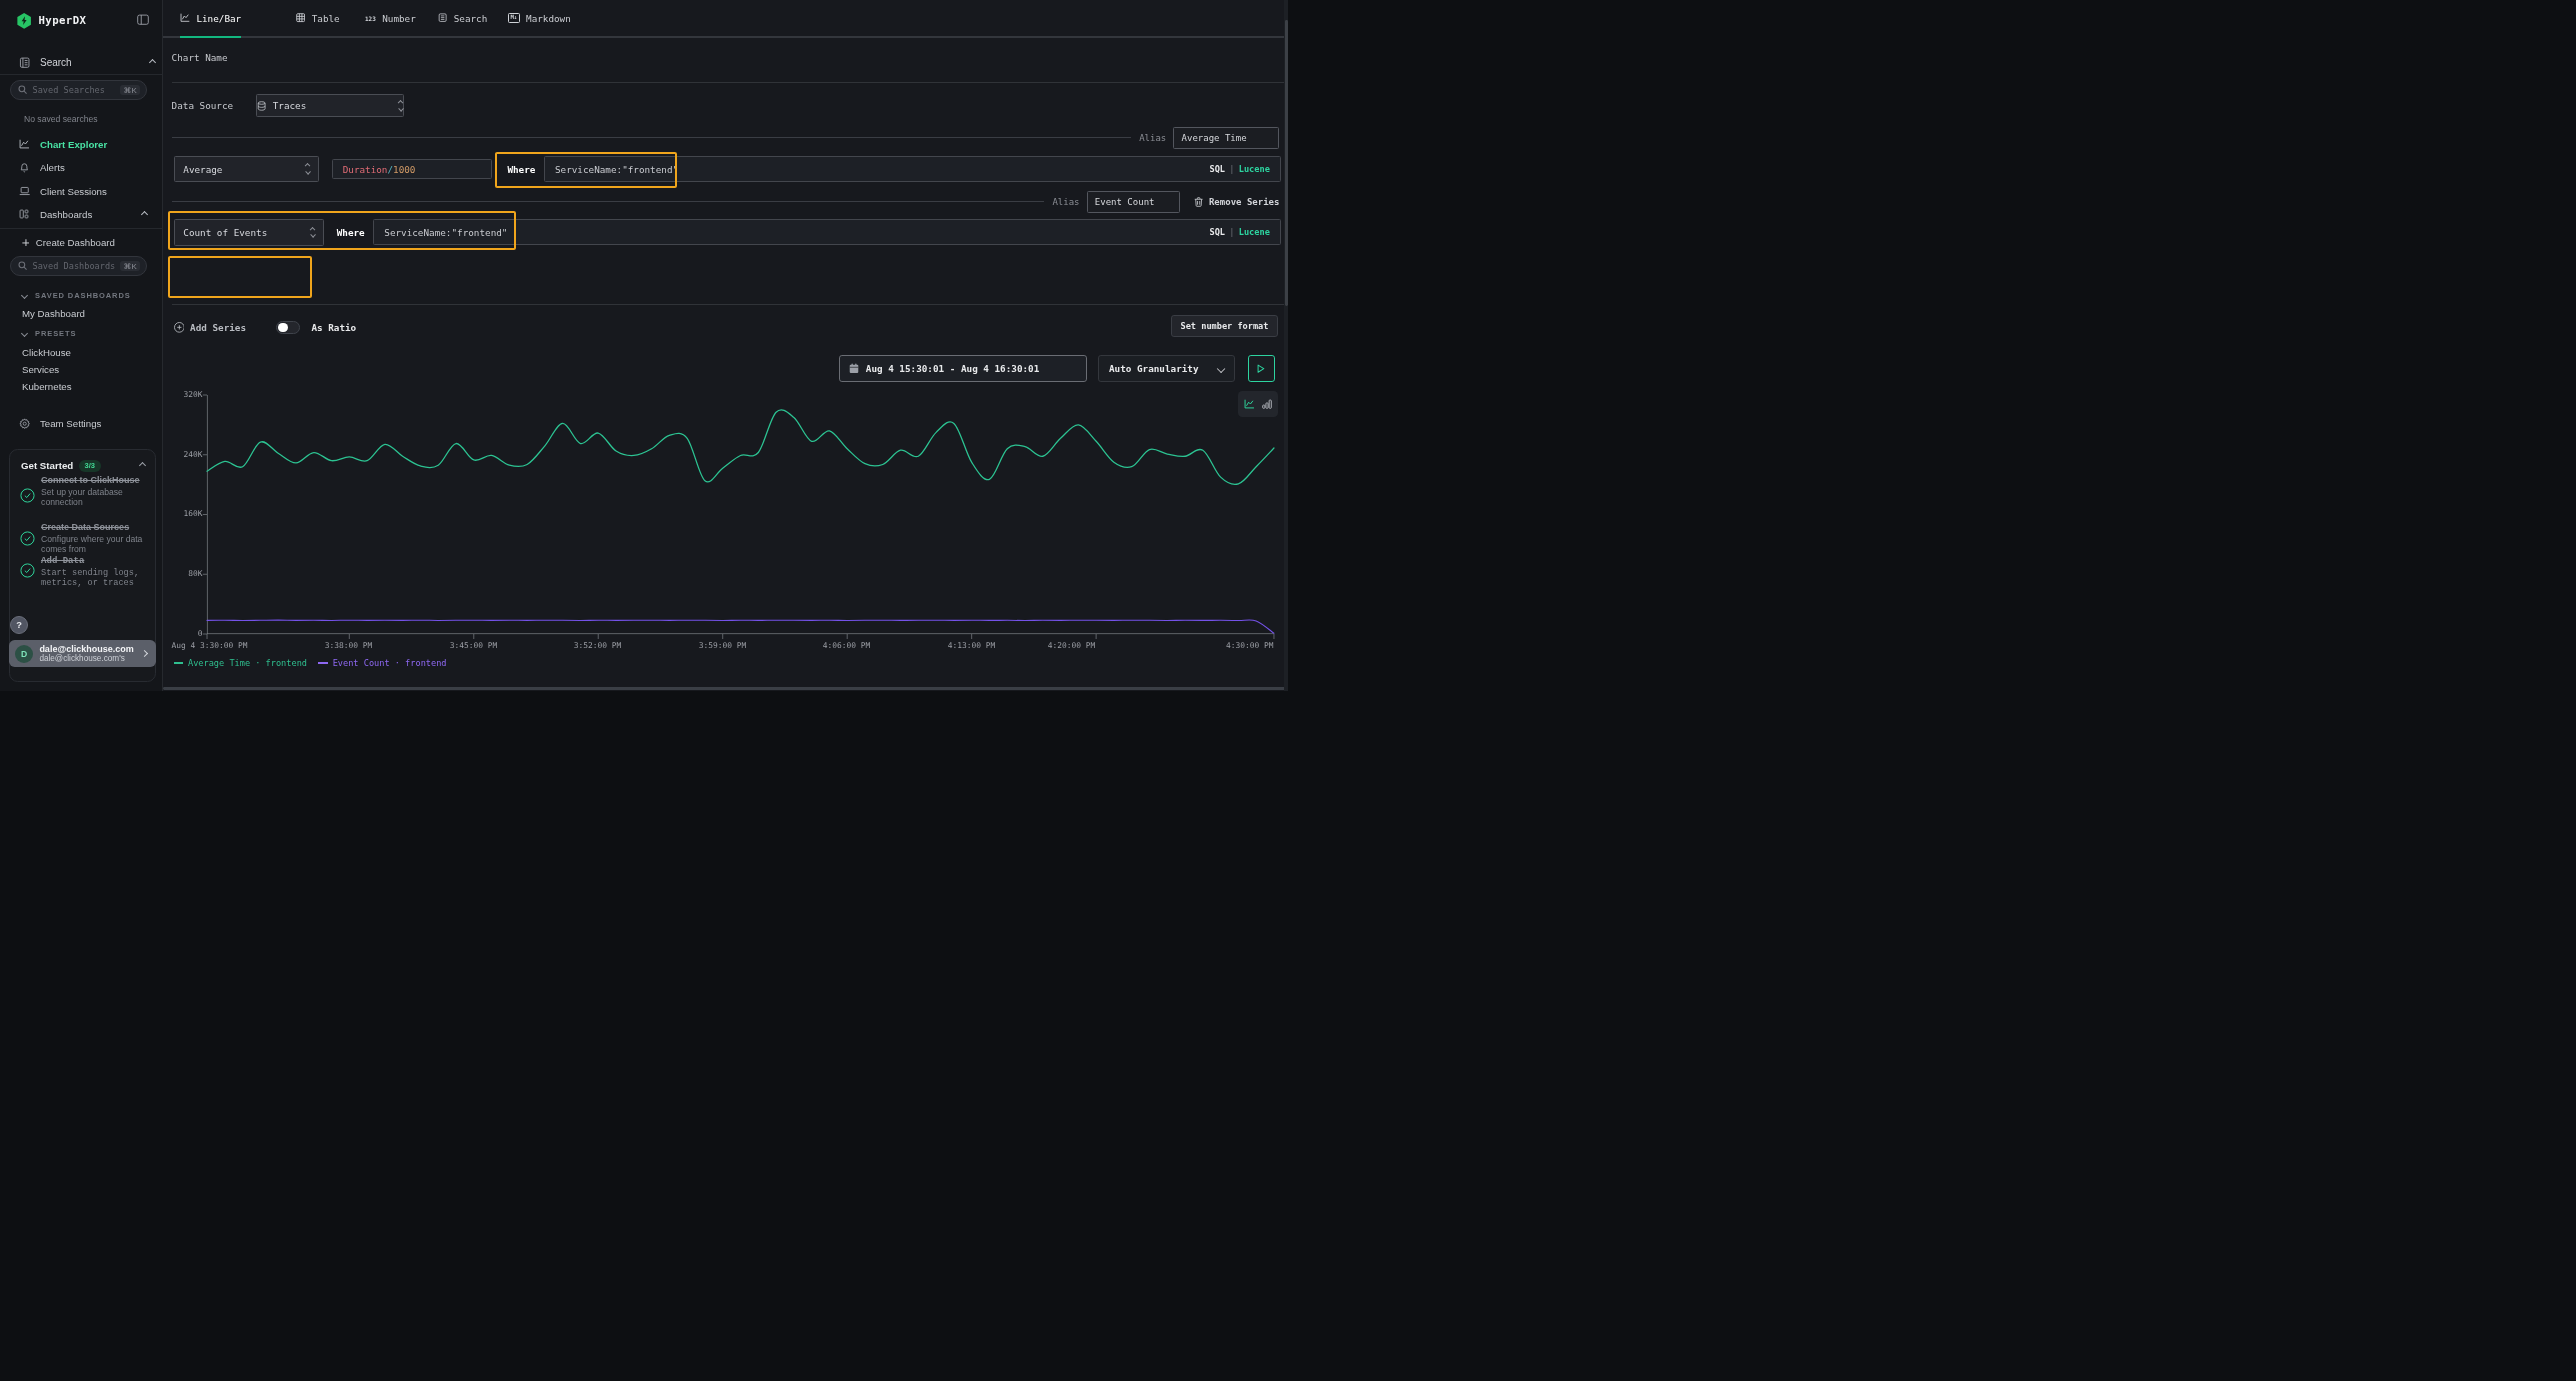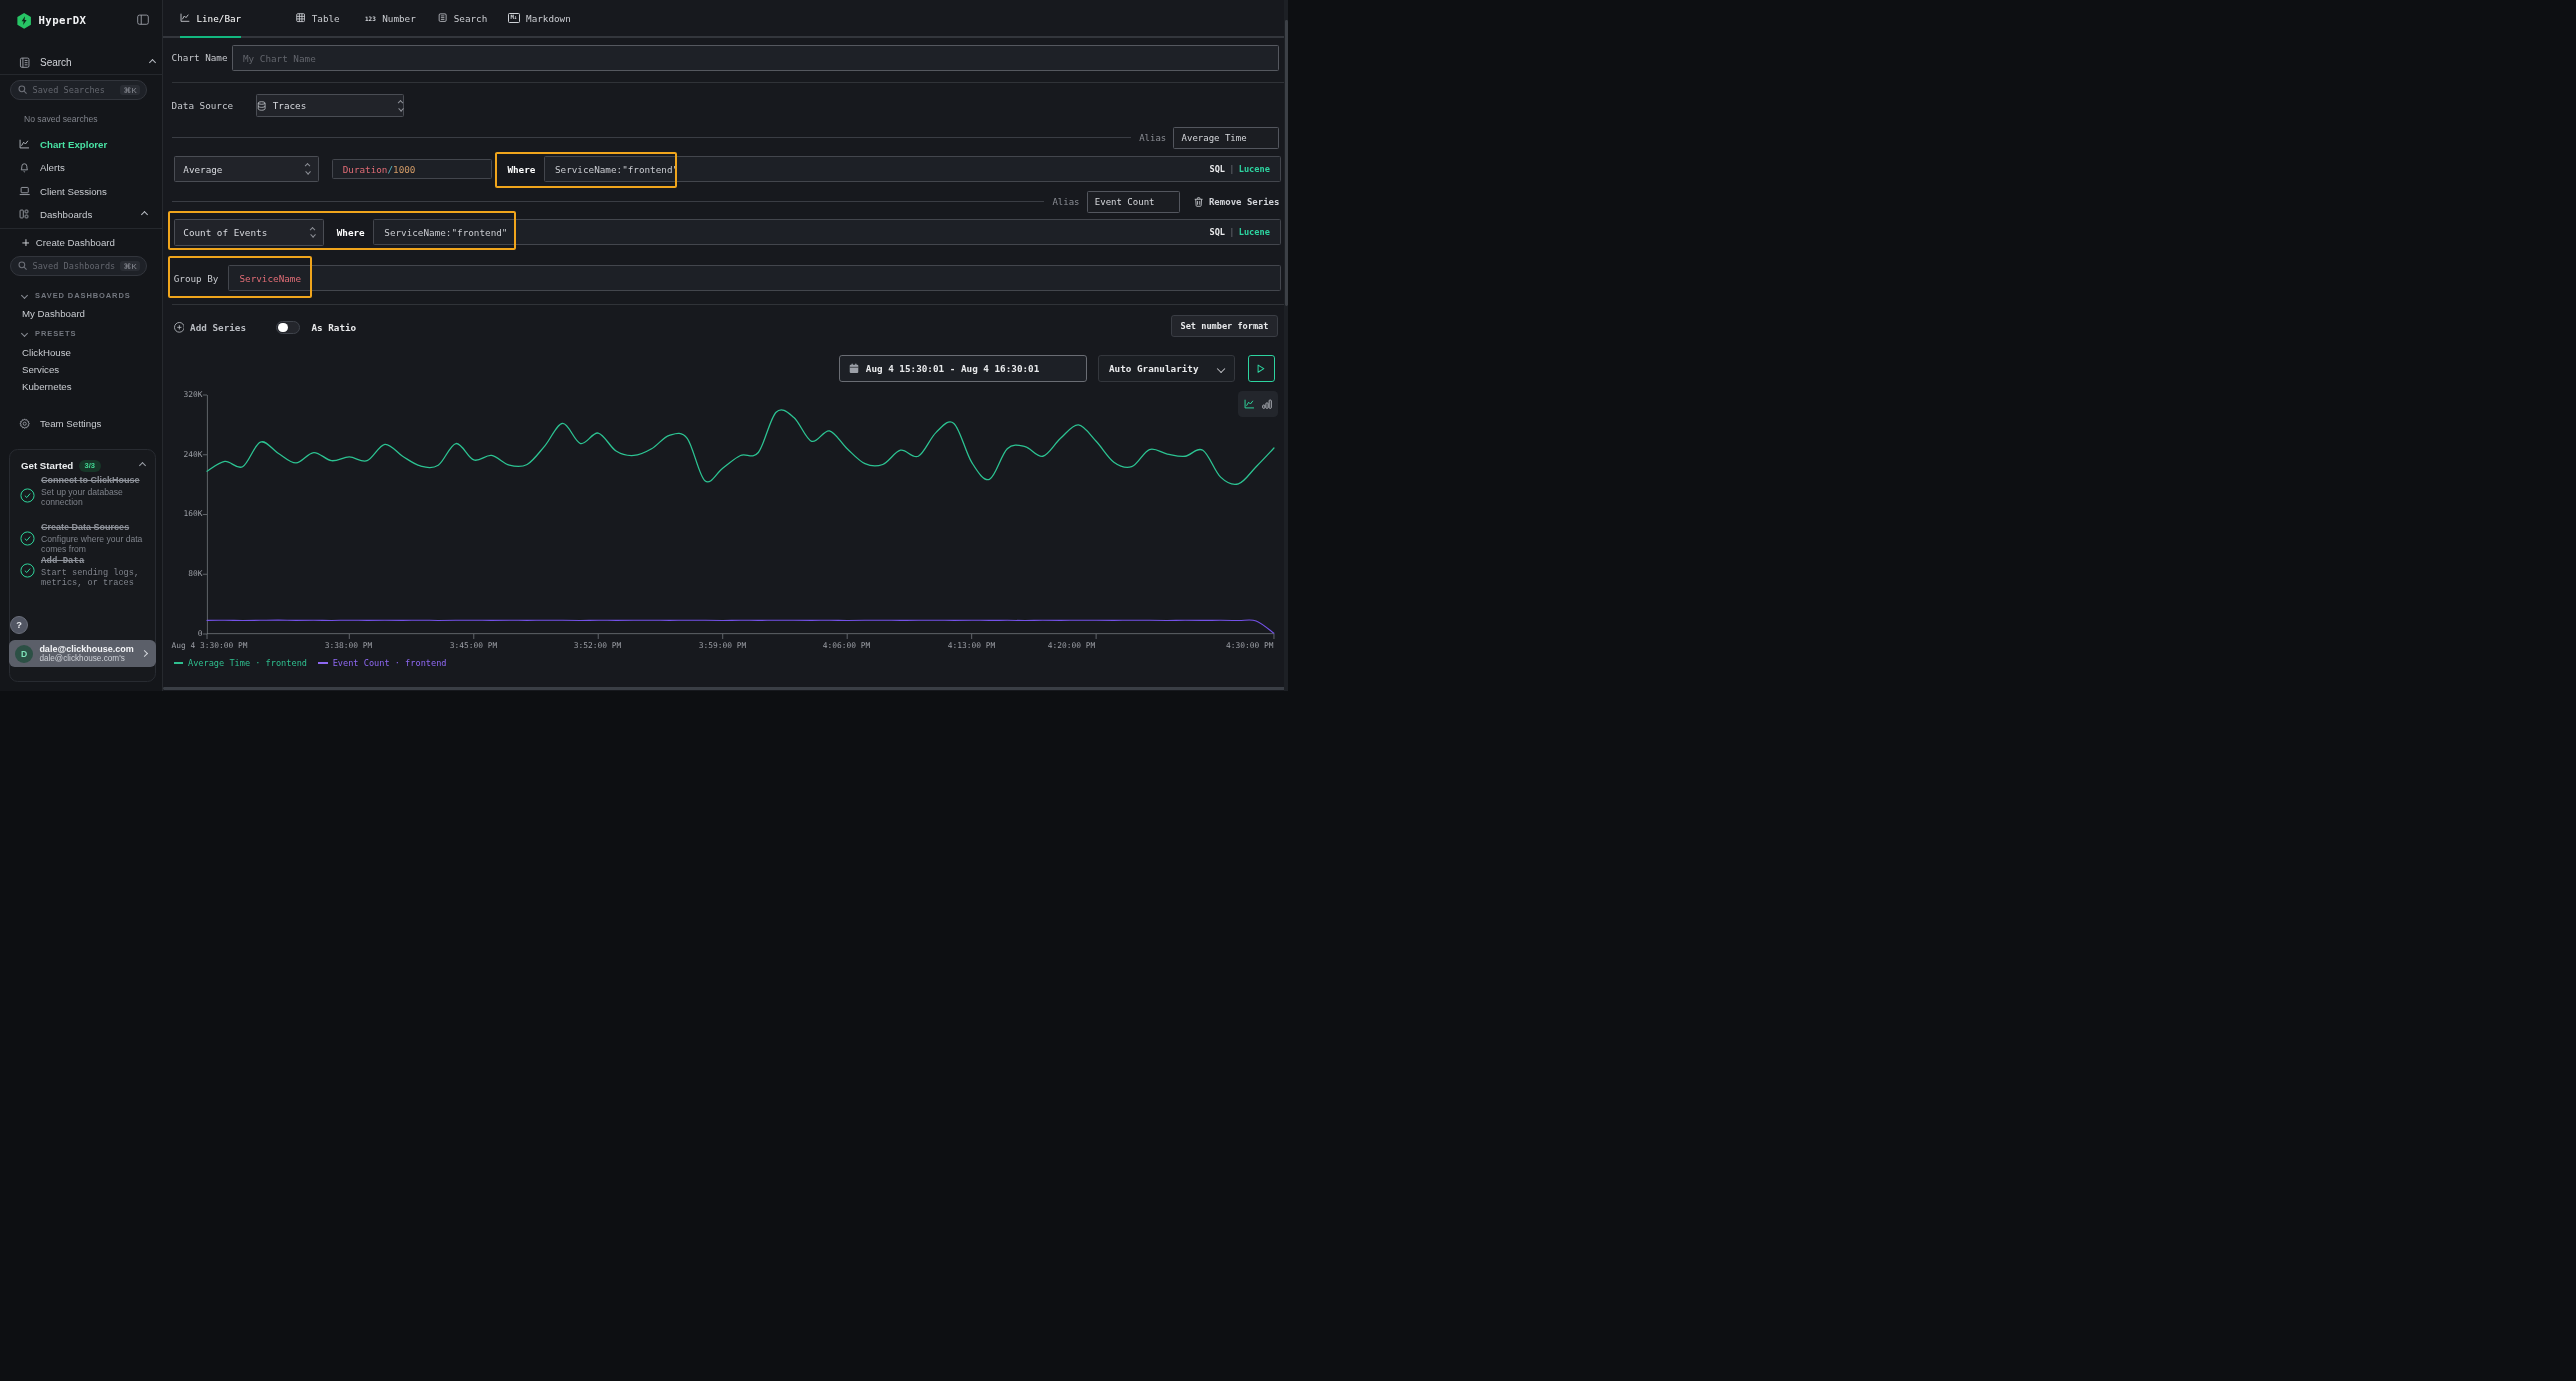--- a/index.html
+++ b/index.html
@@ -317,23 +317,20 @@
         </span>
         <span>Search</span>
       </div>
       <div class="tab" style="left:345px;">
         <span class="ticon mdbadge">M↓</span>
         <span>Markdown</span>
       </div>
     </div>
 
     <div class="abs form-label" style="left:8.6px;top:52px;">Chart Name</div>
-    <div class="abs input-box" style="left:69px;top:45px;right:8.6px;height:26px;padding:0 10px;">
-      <span style="color:#62656c;font-size:9.3px;">My Chart Name</span>
-    </div>
     <div class="divider" style="left:8.6px;right:0;top:82px;"></div>
 
     <div class="abs form-label" style="left:8.6px;top:100px;">Data Source</div>
     <div class="abs select-box" style="left:93px;top:94px;width:148px;height:23px;padding:0 0;">
       <span style="margin-right:6.4px;">
         <svg width="9.3" height="10" viewBox="0 0 13 14" fill="none" stroke="#b9bcc2" stroke-width="1.2">
             <ellipse cx="6.5" cy="2.8" rx="4.8" ry="1.8"></ellipse>
             <path d="M1.7 2.8 V11 c0 1 2.1 1.9 4.8 1.9 s4.8 -0.9 4.8 -1.9 V2.8"></path>
             <path d="M1.7 7 c0 1 2.1 1.9 4.8 1.9 s4.8 -0.9 4.8 -1.9"></path>
           </svg>
@@ -399,26 +396,20 @@
           </span>
       </div>
       <span class="where-label" style="margin:0 8.6px 0 13px;">Where</span>
       <div class="where-input">
         <span>ServiceName:"frontend"</span>
         <span class="sql-toggle"><span class="sql">SQL</span><span class="sep">|</span><span class="lucene">Lucene</span></span>
       </div>
     </div>
     <div class="hl-box" style="left:5px;top:211px;width:348px;height:39px;"></div>
 
-    <div class="abs" style="left:10.7px;right:7.2px;top:265px;height:26px;display:flex;align-items:center;">
-      <span class="form-label" style="flex:none;">Group By</span>
-      <div class="where-input" style="margin-left:10px;">
-        <span class="syn-field">ServiceName</span>
-      </div>
-    </div>
     <div class="hl-box" style="left:5px;top:256px;width:144px;height:42px;"></div>
 
     <div class="divider" style="left:8.6px;right:0;top:304px;"></div>
 
     <div class="abs" style="left:10.7px;top:318px;height:18.6px;display:flex;align-items:center;">
       <span style="display:flex;align-items:center;gap:5.7px;cursor:pointer;">
         <span>
           <svg width="10.7" height="10.7" viewBox="0 0 15 15" fill="none" stroke="#b9bcc2" stroke-width="1.2">
               <circle cx="7.5" cy="7.5" r="6.8"></circle>
               <line x1="7.5" y1="4.5" x2="7.5" y2="10.5"></line>

